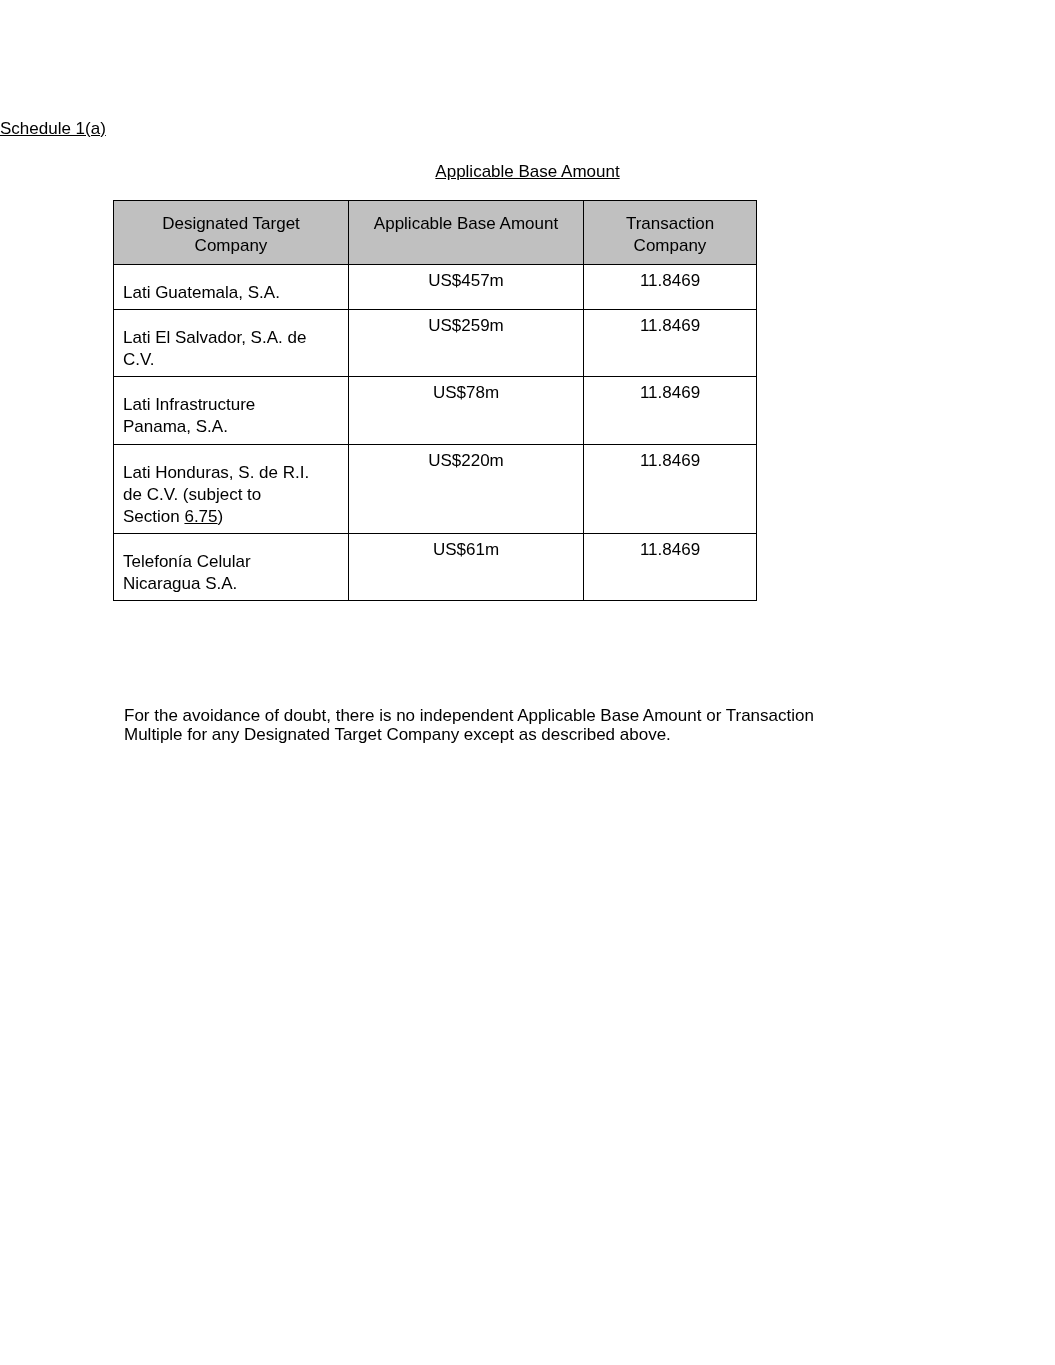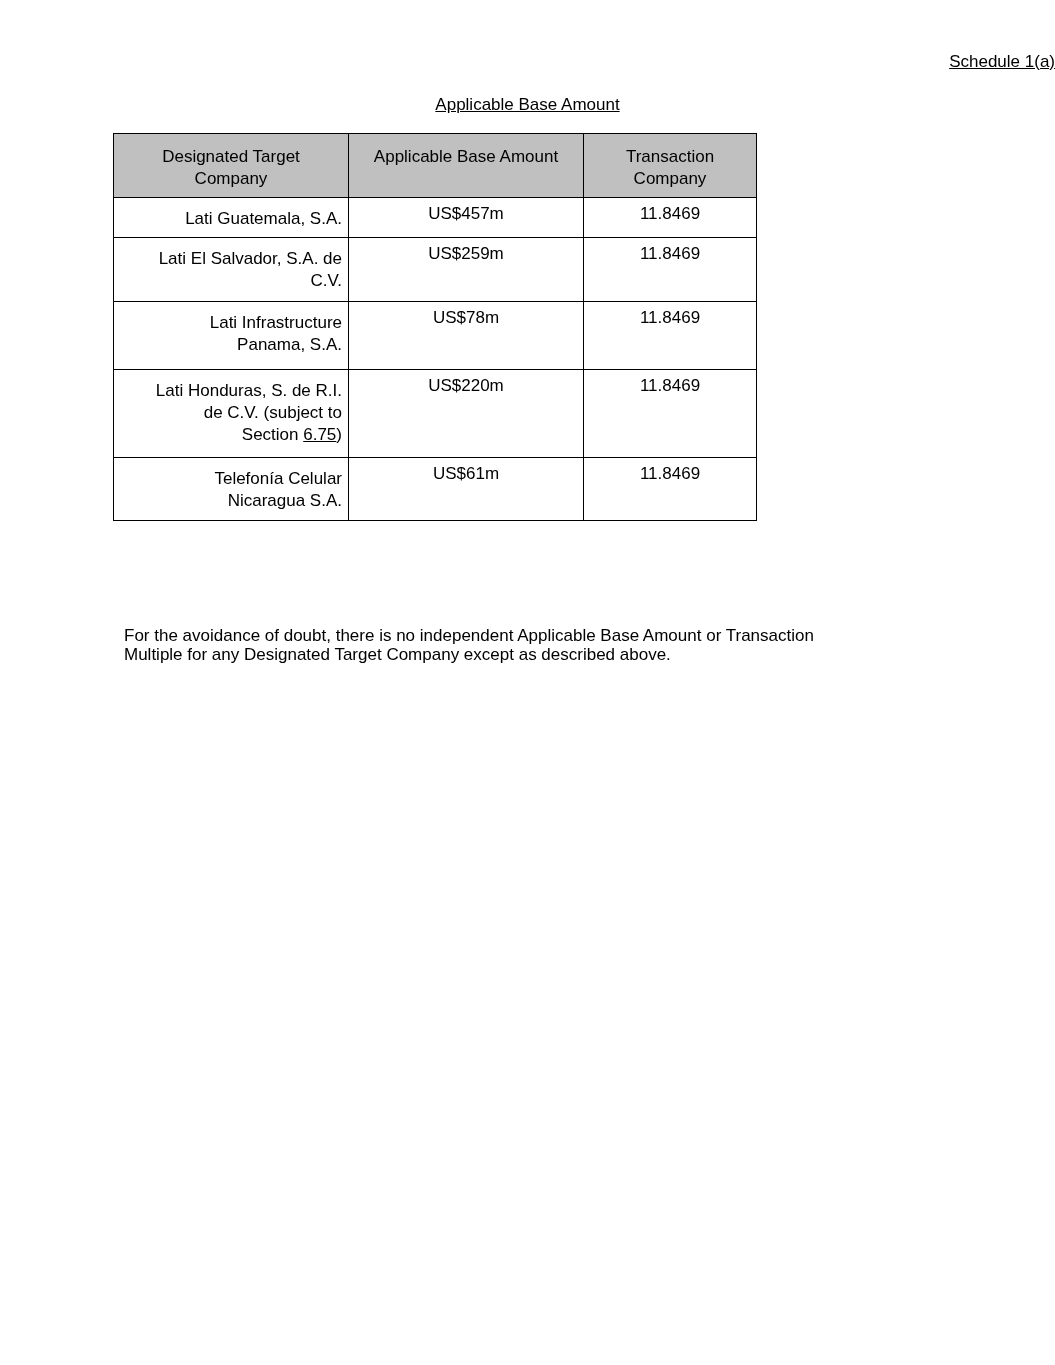--- a/index.html
+++ b/index.html
@@ -6,42 +6,42 @@
   body{width:1055px;height:1365px;}
   .page{
     position:relative;
     width:1055px;height:1365px;
     background:#ffffff;
     font-family:"Liberation Sans",sans-serif;
     font-size:17px;
     color:#000000;
     overflow:hidden;
   }
-  .doc-title{padding-top:51px;text-align:right;line-height:21px;}
+  .doc-title{padding-top:118px;text-align:left;line-height:21px;}
   .doc-subtitle{margin-top:22px;text-align:center;line-height:21px;}
   .u{text-decoration:underline;}
   table.schedule{
     margin:18px 0 8px 113px;
     border-collapse:collapse;
     table-layout:fixed;
     width:643px;
   }
   .schedule th,.schedule td{
     border:1.5px solid #000000;
     vertical-align:top;
     font-weight:normal;
     font-size:17px;
     line-height:22px;
   }
   .schedule th{
     background:var(--header-bg,#c0c0c0);
     text-align:center;
     padding:12px 4px 6px 4px;
   }
-  td.c-company{text-align:right;padding:10px 6px 5px 9px;}
+  td.c-company{text-align:left;padding:17px 6px 5px 9px;}
   td.c-amount,td.c-multiple{text-align:center;padding:5px 0;}
   .ml{white-space:pre-line;}
   .ref{text-decoration:underline;}
   tr.hdr{height:64px;}
   tr.r0{height:40px;}
   tr.r1{height:64px;}
   tr.r2{height:68px;}
   tr.r3{height:88px;}
   tr.r4{height:63px;}
   .footnote{

